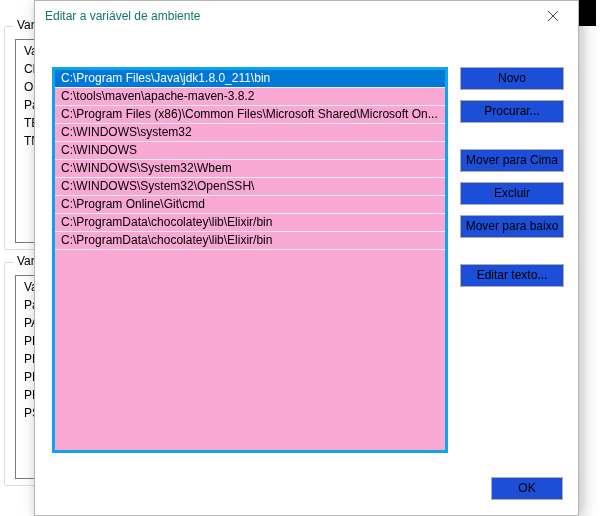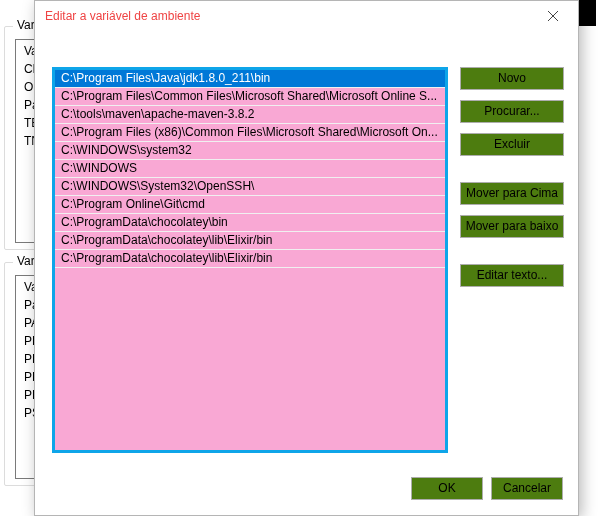--- a/index.html
+++ b/index.html
@@ -8,32 +8,32 @@
   .bg-group{position:absolute;border:1px solid #dcdcdc;border-radius:2px;padding:8px 6px;left:4px;width:572px;box-sizing:border-box;}
   .bg-group-top{top:26px;height:224px;}
   .bg-group-bottom{top:262px;height:224px;}
   .bg-group-title{position:absolute;top:-9px;left:8px;background:#fff;padding:0 4px;color:#000;}
   .bg-listbox{position:absolute;left:10px;top:12px;right:10px;bottom:6px;border:1px solid #7a7a7a;background:#fff;box-sizing:border-box;overflow:hidden;}
   .bg-listbox ul{list-style:none;margin:0;padding:2px 0;}
   .bg-listbox li{padding:2px 8px;white-space:nowrap;text-overflow:ellipsis;overflow:hidden;}
 
   
   .modal{position:absolute;left:34px;top:0;width:545px;height:516px;background:#fff;border:1px solid #b5b5b5;box-shadow:3px 3px 14px rgba(0,0,0,.28);box-sizing:border-box;}
-  .titlebar{height:30px;display:flex;align-items:center;padding:0 6px 0 10px;color:#ef4444;justify-content:center;}
+  .titlebar{height:30px;display:flex;align-items:center;padding:0 6px 0 10px;color:#0f766e;justify-content:center;}
   .titlebar .title{flex:1;font-size:12px;}
   .titlebar .close{width:38px;height:26px;display:flex;align-items:center;justify-content:center;color:#555;}
   .titlebar .close svg{width:10px;height:10px;stroke:#444;stroke-width:1;}
   .modal-body{position:absolute;left:0;right:0;top:30px;bottom:0;}
 
   .entries-list{position:absolute;left:17px;top:36px;width:396px;height:386px;border:3px solid #0ea5e9;background:#f9a8d4;box-sizing:border-box;overflow:hidden;}
   .entries-list .row{height:17px;line-height:17px;padding:0 6px;border-bottom:1px solid #f0f0f0;white-space:nowrap;text-overflow:ellipsis;overflow:hidden;font-size:12px;}
   .entries-list .row.selected{background:#0078d7;color:#fff;}
 
   .side-buttons{position:absolute;left:425px;top:36px;width:104px;}
-  .btn{display:block;width:104px;height:23px;border:1px solid #adadad;background:#4d7c0f;font-family:inherit;font-size:12px;text-align:center;line-height:21px;padding:0;box-sizing:border-box;margin:0;cursor:pointer;}
+  .btn{display:block;width:104px;height:23px;border:1px solid #adadad;background:#1d4ed8;font-family:inherit;font-size:12px;text-align:center;line-height:21px;padding:0;box-sizing:border-box;margin:0;cursor:pointer;}
   .gap-s{margin-top:10px;}
   .gap-m{margin-top:26px;}
 
   .dialog-buttons{position:absolute;right:15px;bottom:15px;display:flex;gap:8px;}
   .dialog-buttons .btn{width:72px;}
 
   
   .right-strip{position:absolute;left:578px;top:0;width:18px;height:26px;background:#000;}
 </style>
 </head>
@@ -78,40 +78,38 @@
         <svg viewBox="0 0 10 10">
             <line x1="0" y1="0" x2="10" y2="10"></line>
             <line x1="10" y1="0" x2="0" y2="10"></line>
           </svg>
       </div>
     </div>
 
     <div class="modal-body">
       <div class="entries-list" id="entries-list">
           <div class="row selected">C:\Program Files\Java\jdk1.8.0_211\bin</div>
-          <div class="row">C:\Program Files\Common Files\Microsoft Shared\Microsoft Online S...</div>
           <div class="row">C:\tools\maven\apache-maven-3.8.2</div>
           <div class="row">C:\Program Files (x86)\Common Files\Microsoft Shared\Microsoft On...</div>
           <div class="row">C:\WINDOWS\system32</div>
           <div class="row">C:\WINDOWS</div>
+          <div class="row">C:\WINDOWS\System32\Wbem</div>
           <div class="row">C:\WINDOWS\System32\OpenSSH\</div>
           <div class="row">C:\Program Online\Git\cmd</div>
-          <div class="row">C:\ProgramData\chocolatey\bin</div>
           <div class="row">C:\ProgramData\chocolatey\lib\Elixir/bin</div>
           <div class="row">C:\ProgramData\chocolatey\lib\Elixir/bin</div>
         </div>
 
       <div class="side-buttons">
         <button class="btn">Novo</button>
         <button class="btn gap-s">Procurar...</button>
+        <button class="btn gap-m">Mover para Cima</button>
         <button class="btn gap-s">Excluir</button>
-        <button class="btn gap-m">Mover para Cima</button>
         <button class="btn gap-s">Mover para baixo</button>
         <button class="btn gap-m">Editar texto...</button>
       </div>
 
       <div class="dialog-buttons">
         <button class="btn">OK</button>
-        <button class="btn">Cancelar</button>
       </div>
     </div>
   </div>
 </div>
 
 </body></html>

